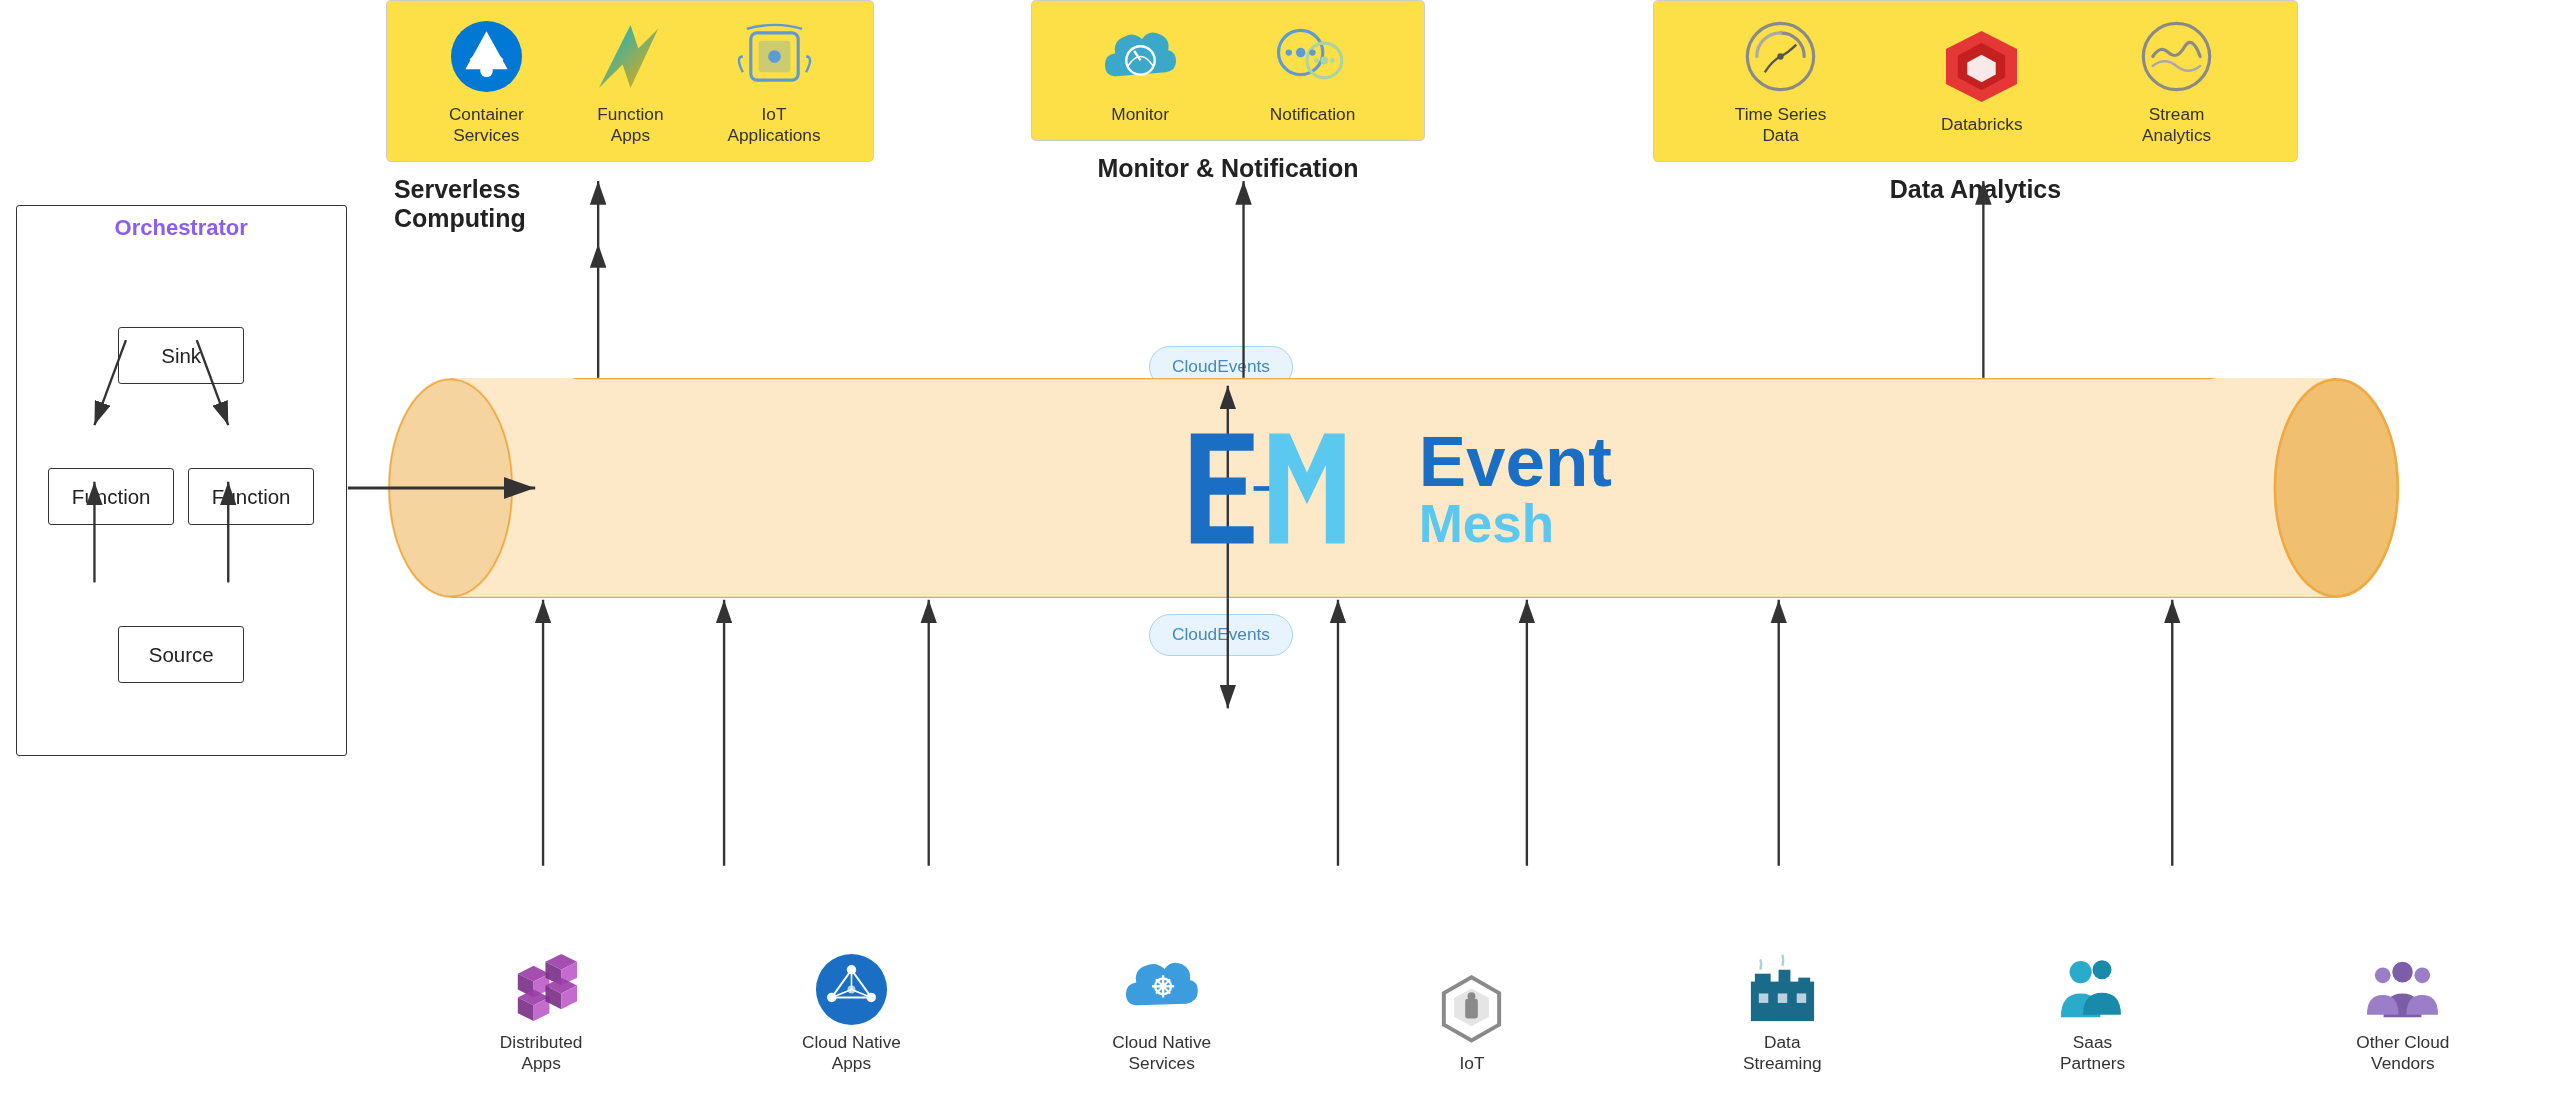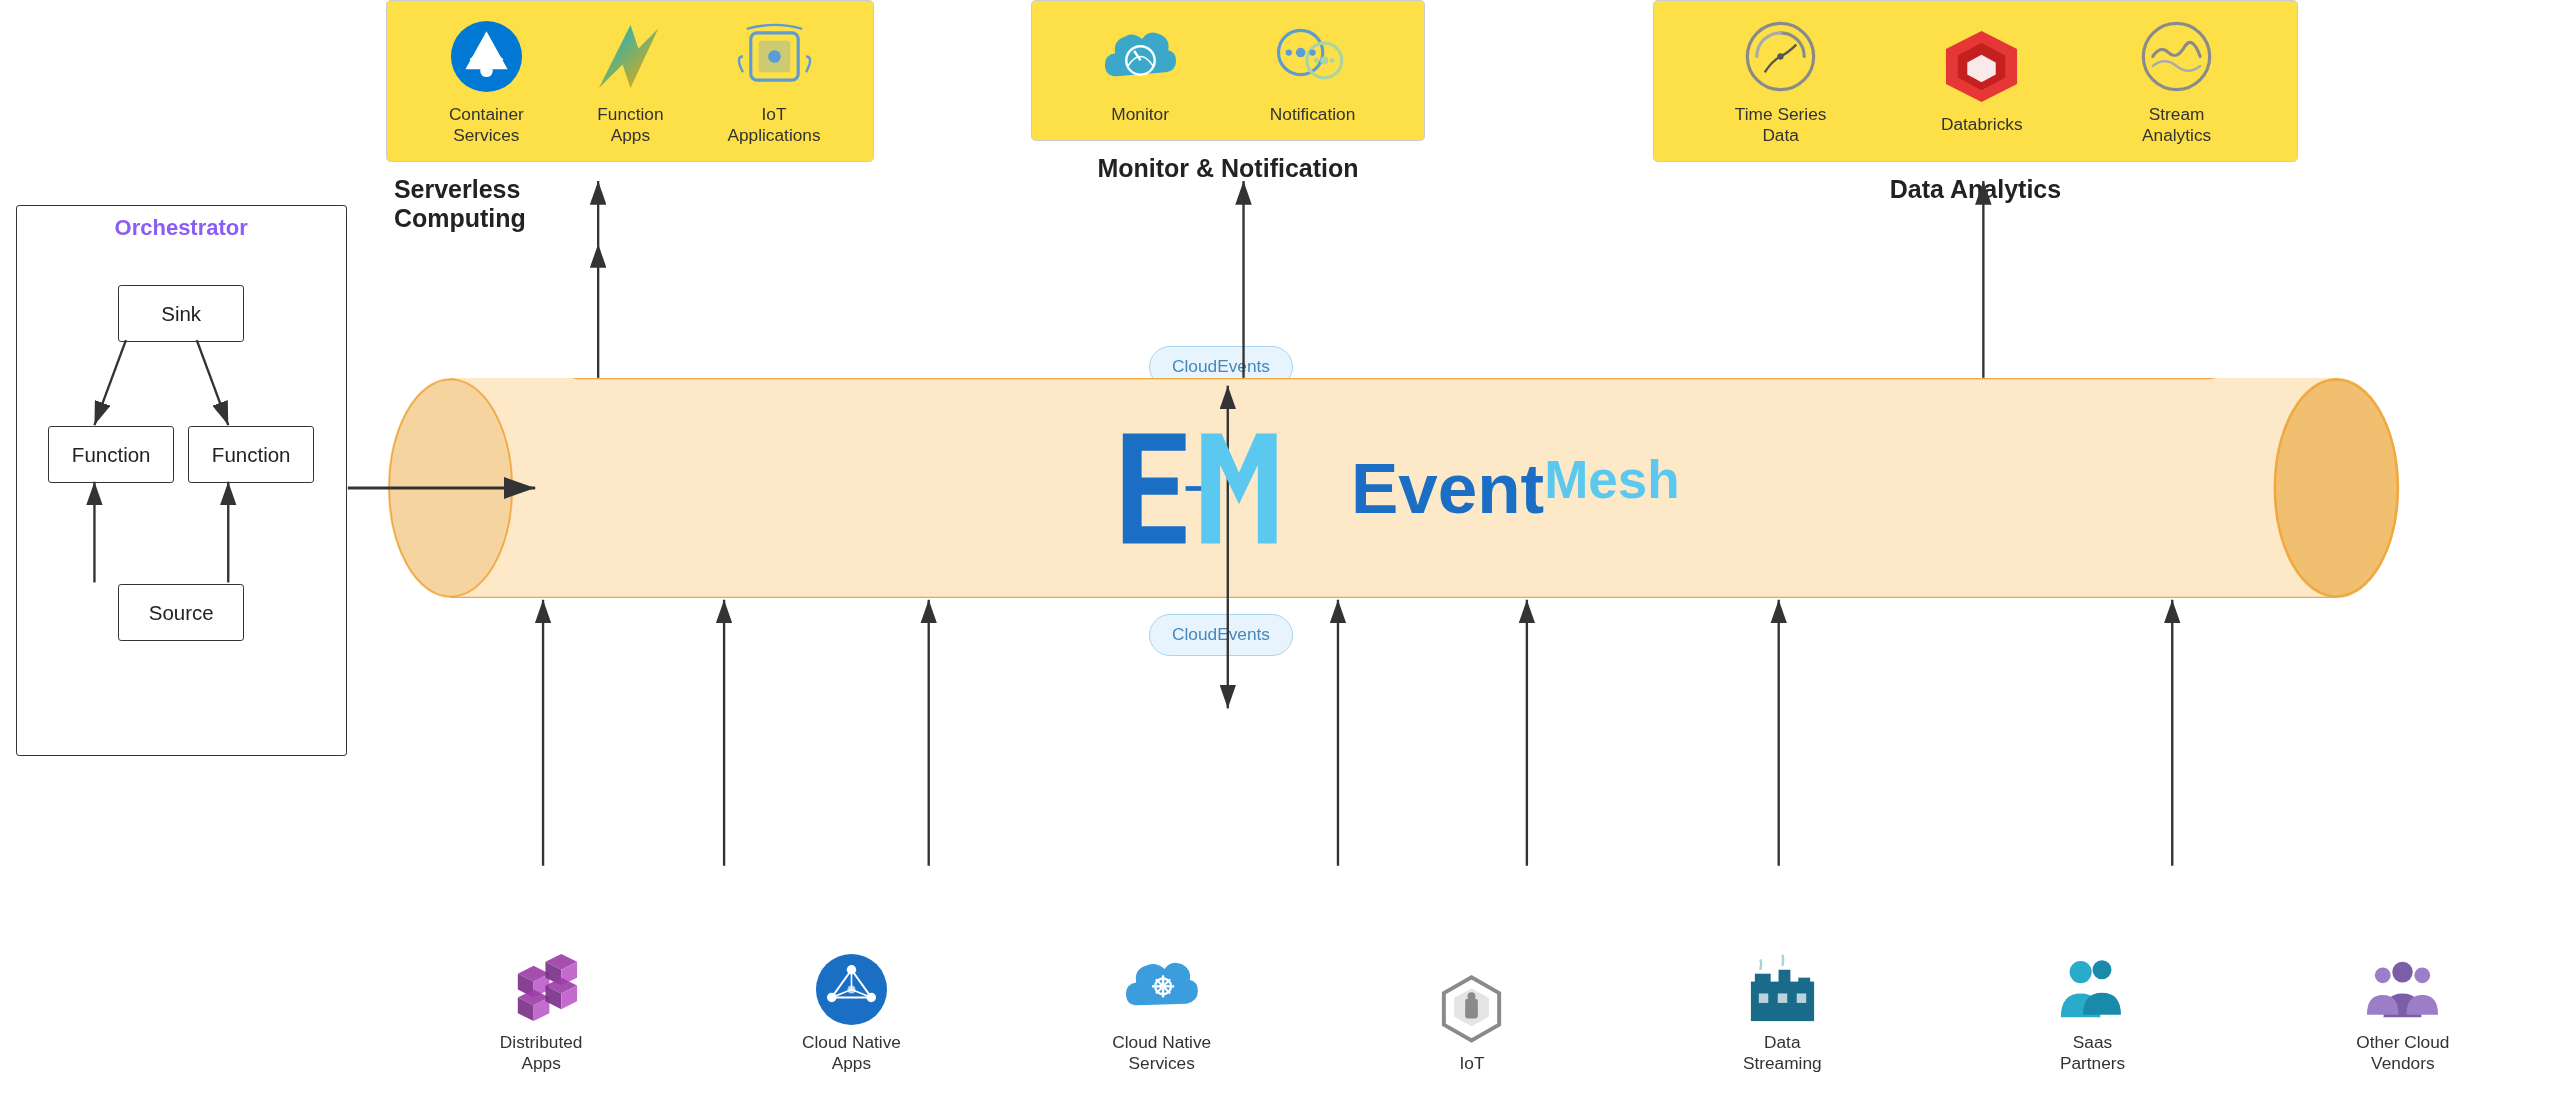--- a/index.html
+++ b/index.html
@@ -43,20 +43,21 @@
       position: absolute;
       border: 1.6px solid #333;
       border-radius: 3.1px;
       background: #fff;
       display: flex;
       align-items: center;
       justify-content: center;
       font-size: 20.5px;
       font-weight: 400;
       color: #222;
+      margin-top: 42px;
     }
 
     .sink-box {
       width: 126px;
       height: 57px;
       left: 50%;
       transform: translateX(-50%);
       top: 79px;
     }
 
@@ -206,21 +207,21 @@
     }
 
     .em-logo-content {
       display: flex;
       align-items: center;
       gap: 23.6px;
     }
 
     .em-text {
       display: flex;
-      flex-direction: row;
+      flex-direction: column;
     }
 
     .em-text-event {
       font-size: 71px;
       font-weight: 700;
       color: #1a6fc4;
       line-height: 1;
     }
 
     .em-text-mesh {

